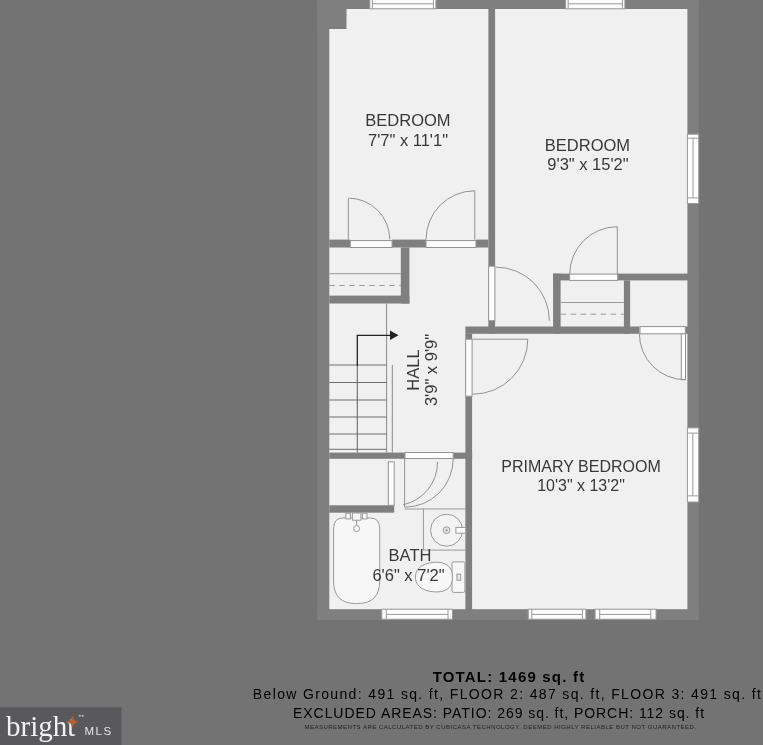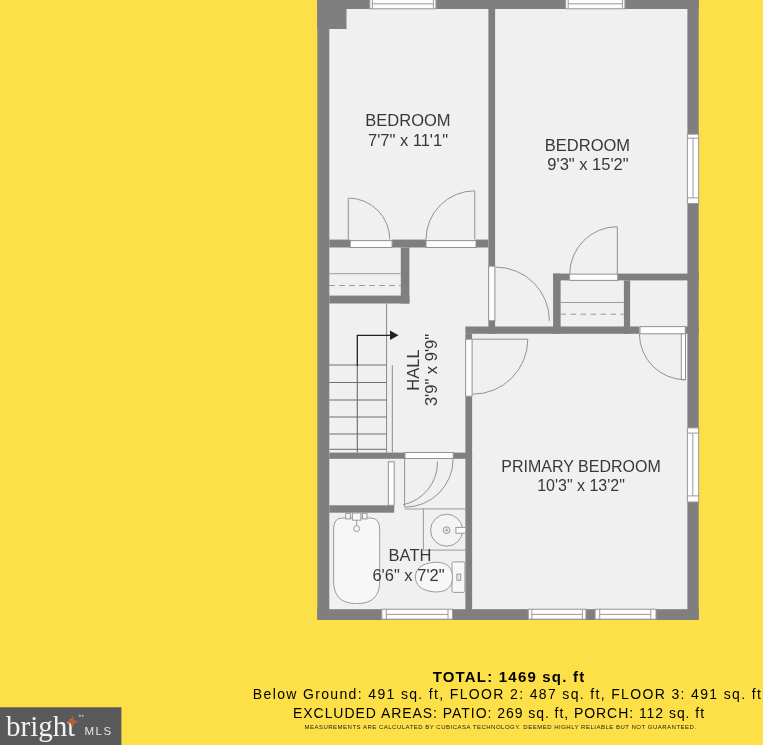--- a/index.html
+++ b/index.html
@@ -1,16 +1,16 @@
 <!DOCTYPE html>
 <html><head>
 <meta charset="utf-8">
 <style>
   html,body{margin:0;padding:0;background:#ffffff;}
-  .page{position:relative;width:763px;height:745px;background:#fde047;overflow:hidden;}
+  .page{position:relative;width:763px;height:745px;background:#737373;overflow:hidden;}
   svg{display:block;}
   text{font-family:"Liberation Sans", sans-serif;}
 </style>
 </head>
 <body>
 <div class="page">
 <svg width="763" height="745" viewBox="0 0 763 745" xmlns="http://www.w3.org/2000/svg">
 
 <rect x="328" y="0" width="360" height="610" fill="#f0f0f0"></rect>
 

